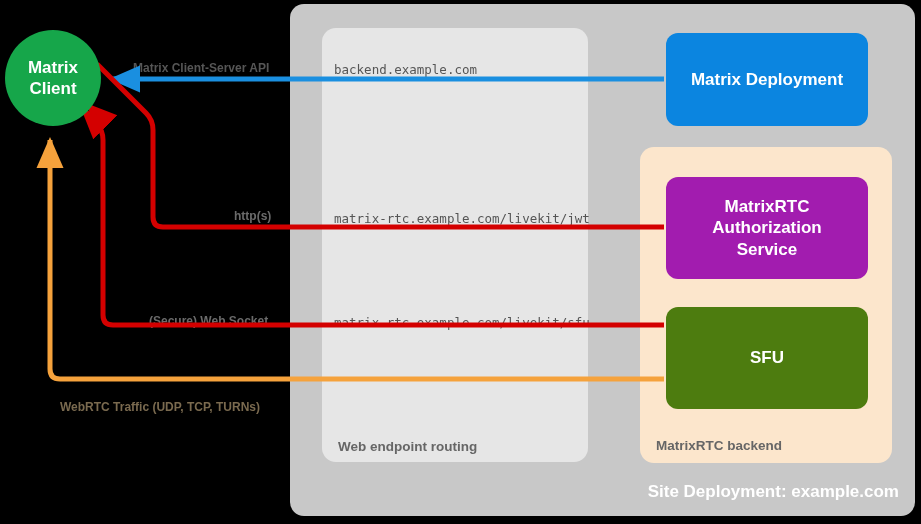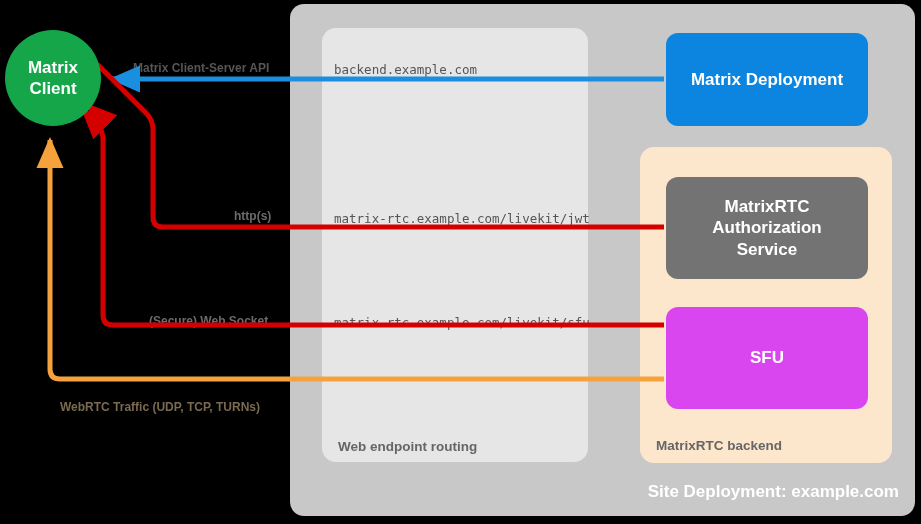--- a/index.html
+++ b/index.html
@@ -67,29 +67,29 @@
     width: 202px;
     height: 93px;
     background: #0b85e0;
     font-size: 17px;
   }
   .box-authsvc {
     left: 666px;
     top: 177px;
     width: 202px;
     height: 102px;
-    background: #737373;
+    background: #a21caf;
     font-size: 17px;
   }
   .box-sfu {
     left: 666px;
     top: 307px;
     width: 202px;
     height: 102px;
-    background: #d946ef;
+    background: #4d7c0f;
     font-size: 17px;
   }
 
   
   .client-circle {
     position: absolute;
     left: 5px;
     top: 30px;
     width: 96px;
     height: 96px;

